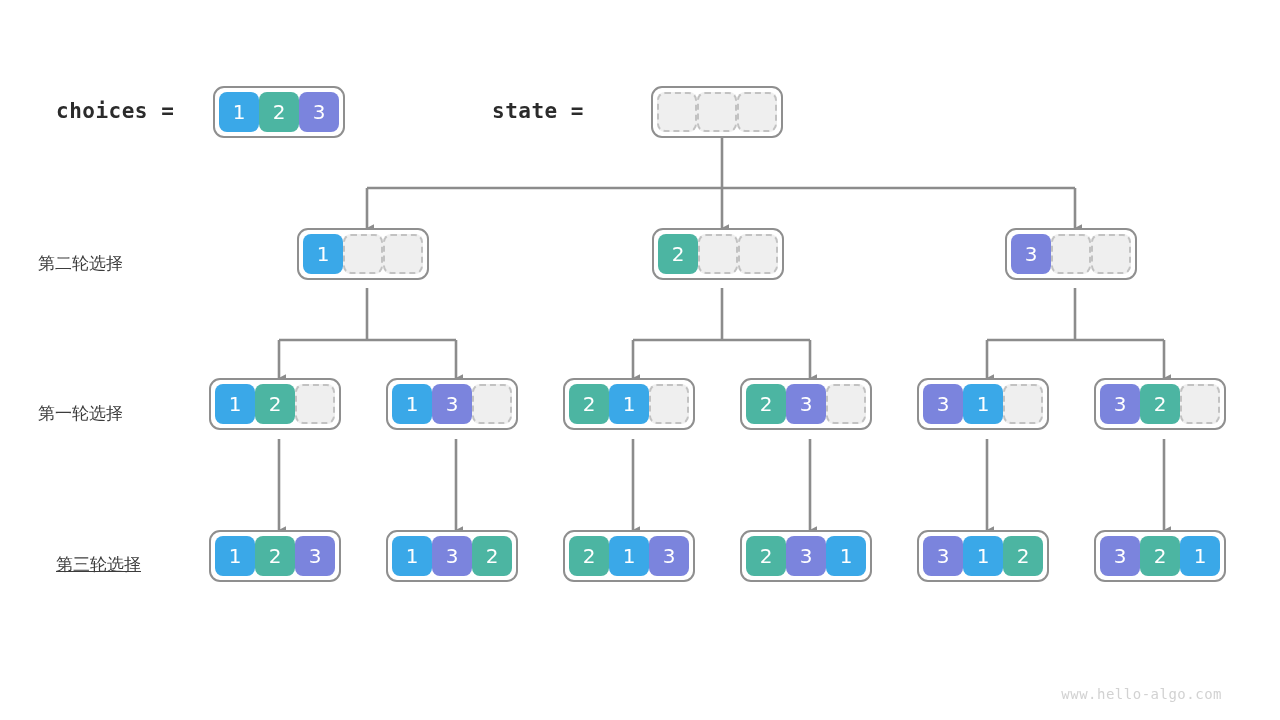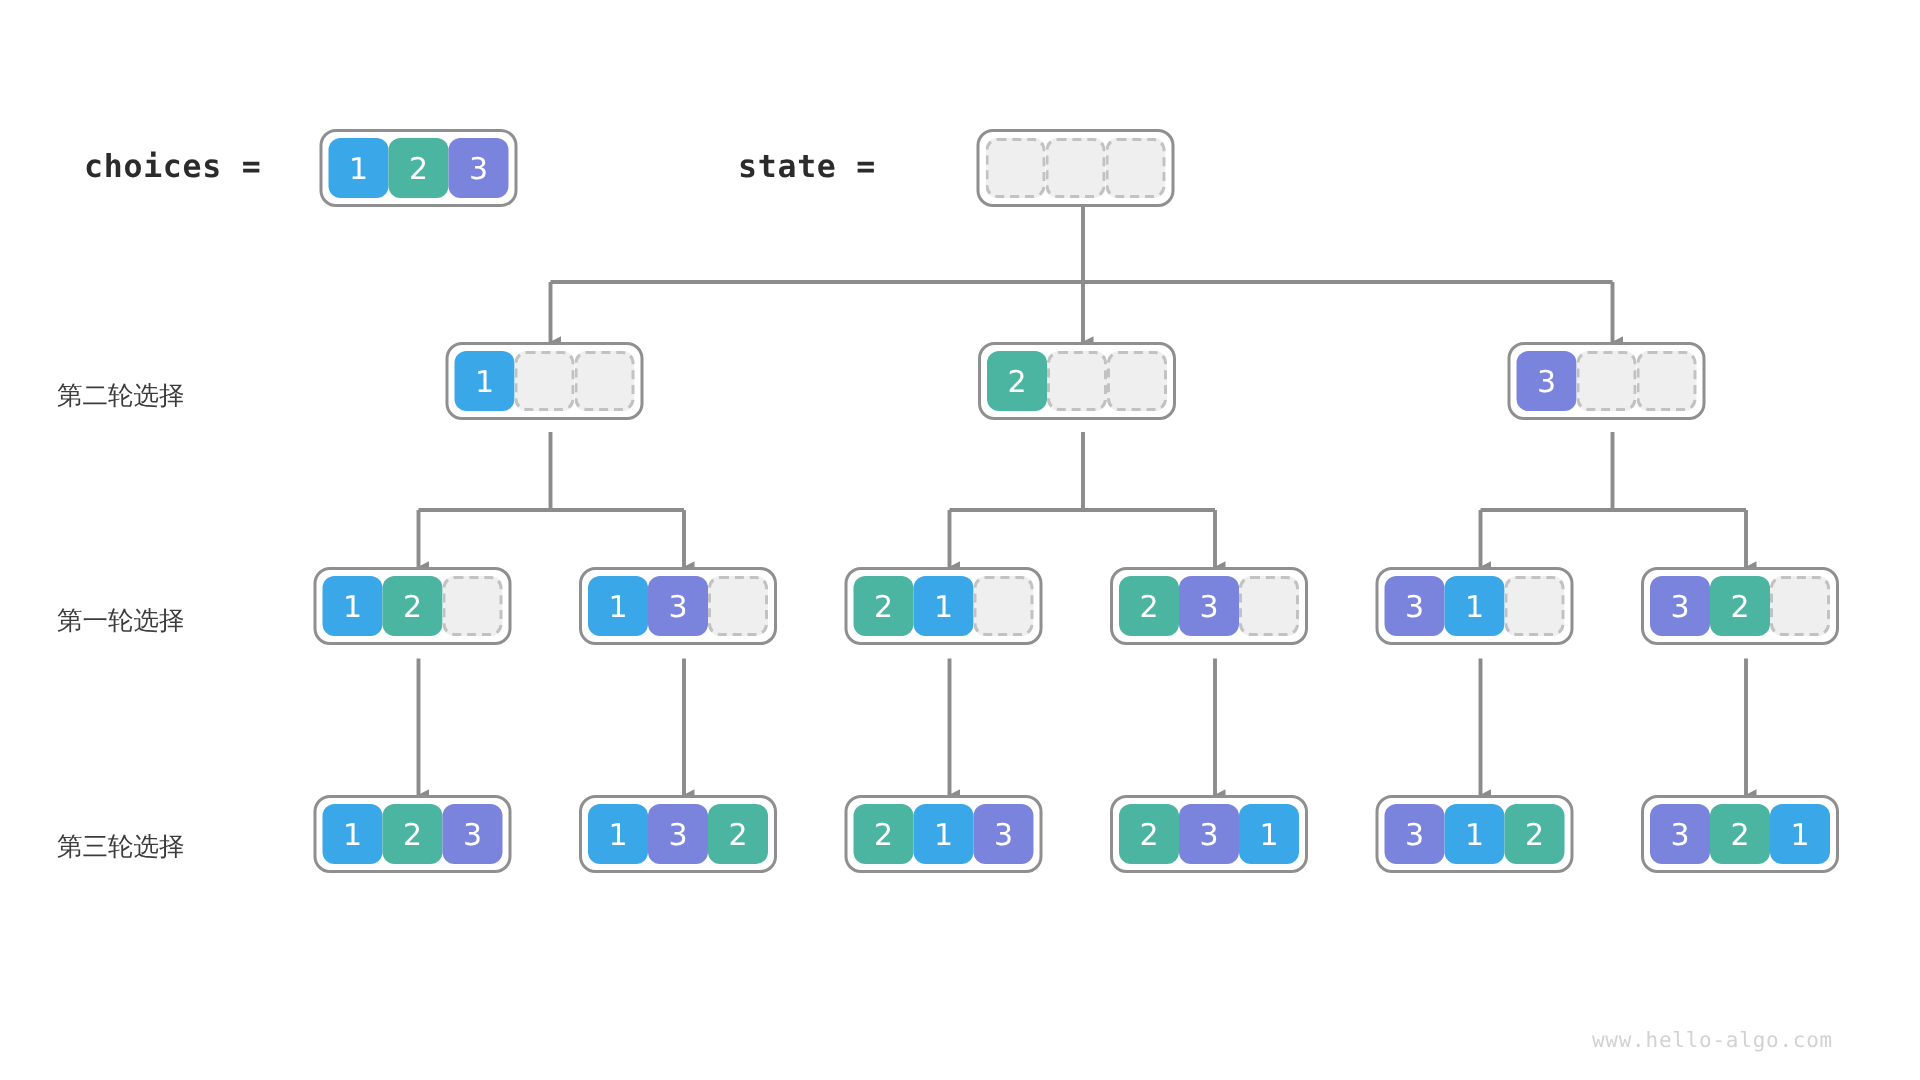--- a/index.html
+++ b/index.html
@@ -149,21 +149,21 @@
 
   <div class="mono-label" style="left:492px; top:99px;">state  =</div>
   <div class="node" id="node-state" style="left:651px; top:86px;">
       <div class="cell empty"></div>
       <div class="cell empty"></div>
       <div class="cell empty"></div>
     </div>
 
   <div class="row-label" style="left:38px; top:252px;">第二轮选择</div>
   <div class="row-label" style="left:38px; top:402px;">第一轮选择</div>
-  <div class="row-label" style="left:38px; top:553px;">第三轮选择</div>
+  <div class="row-label" style="left:56px; top:553px;text-decoration:underline;">第三轮选择</div>
 
   <div id="tree-nodes">
       <div class="node" style="left: 297px; top: 228px;">
         <div class="cell" style="background: rgb(58, 168, 232);">1</div>
         <div class="cell empty"></div>
         <div class="cell empty"></div>
       </div>
       <div class="node" style="left: 652px; top: 228px;">
         <div class="cell" style="background: rgb(76, 181, 162);">2</div>
         <div class="cell empty"></div>

